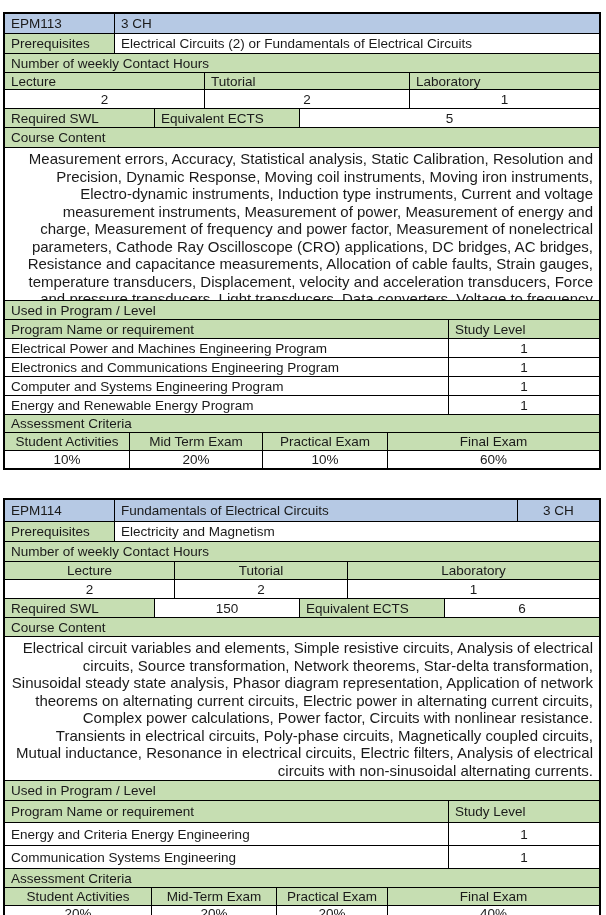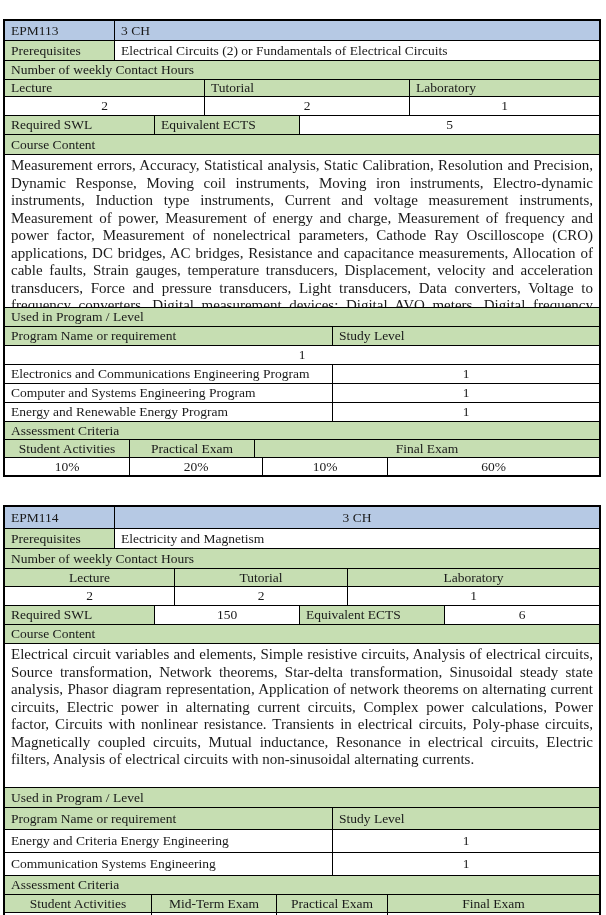--- a/index.html
+++ b/index.html
@@ -3,41 +3,41 @@
 <meta charset="utf-8">
 <style>
   :root{
     --header-blue:#b6c9e4;
     --section-green:#c6deb2;
     --border-color:#000000;
     --text-color:#1a1a1a;
   }
   *{box-sizing:border-box;margin:0;padding:0;}
   body{background:#ffffff;font-family:"Liberation Sans",sans-serif;color:var(--text-color);}
-  .page{width:606px;height:915px;background:#ffffff;padding-top:19px;overflow:hidden;font-family:Liberation Serif, serif;}
+  .page{width:606px;height:915px;background:#ffffff;padding-top:12px;overflow:hidden;}
   .ctable{width:598px;margin-left:3px;border:2px solid var(--border-color);display:flex;flex-direction:column;background:#fff;}
   .t1{height:458px;}
   .t2{height:425px;margin-top:28px;}
   .row{display:flex;border-bottom:1px solid var(--border-color);min-height:0;}
   .row:last-child{border-bottom:none;}
   .cell{border-right:1px solid var(--border-color);padding:0 6px;display:flex;align-items:center;overflow:hidden;white-space:nowrap;font-size:13.5px;}
-  .cell:last-child{border-right:none;}
+  .cell:last-child{border-right:none;text-align:right;}
   .blue{background:var(--header-blue);}
   .green{background:var(--section-green);}
   .center{justify-content:center;}
   .grow{flex:1;}
   
   .h15{flex:0 0 15px;} .h17{flex:0 0 17px;} .h18{flex:0 0 18px;} .h19{flex:0 0 19px;}
   .h20{flex:0 0 20px;} .h22{flex:0 0 22px;} .h23{flex:0 0 23px;} .hgrow{flex:1 1 auto;}
   
   .w110{width:110px;} .w403{width:403px;}
   .w200{width:200px;} .w205{width:205px;}
   .w170{width:170px;} .w173{width:173px;}
   .w150{width:150px;text-align:right;} .w145{width:145px;} .w153{width:145px;}
-  .w380{width:328px;}
+  .w380{width:444px;}
   .w125{width:125px;} .w133{width:133px;}
   .w147{width:147px;} .w111{width:111px;}
   .content-cell{display:block;text-align:justify;padding:2px 6px 0 6px;line-height:17.5px;white-space:normal;font-size:15px;}
 </style>
 </head>
 <body>
 
 <div class="page">
 
   <div class="ctable t1">
@@ -85,20 +85,21 @@
     <div class="row h19">
       <div class="cell green grow">Used in Program / Level</div>
     </div>
 
     <div class="row h19">
       <div class="cell green w380">Program Name or requirement</div>
       <div class="cell green grow">Study Level</div>
     </div>
 
     <div class="row h19">
+      <div class="cell w380">Electrical Power and Machines Engineering Program</div>
       <div class="cell center grow">1</div>
     </div>
     <div class="row h19">
       <div class="cell w380">Electronics and Communications Engineering Program</div>
       <div class="cell center grow">1</div>
     </div>
     <div class="row h19">
       <div class="cell w380">Computer and Systems Engineering Program</div>
       <div class="cell center grow">1</div>
     </div>
@@ -106,37 +107,39 @@
       <div class="cell w380">Energy and Renewable Energy Program</div>
       <div class="cell center grow">1</div>
     </div>
 
     <div class="row h18">
       <div class="cell green grow">Assessment Criteria</div>
     </div>
 
     <div class="row h18">
       <div class="cell green center w125">Student Activities</div>
+      <div class="cell green center w133">Mid Term Exam</div>
       <div class="cell green center w125">Practical Exam</div>
       <div class="cell green center grow">Final Exam</div>
     </div>
 
     <div class="row h17">
       <div class="cell center w125">10%</div>
       <div class="cell center w133">20%</div>
       <div class="cell center w125">10%</div>
       <div class="cell center grow">60%</div>
     </div>
 
   </div>
 
   <div class="ctable t2">
 
     <div class="row h22">
       <div class="cell blue w110">EPM114</div>
+      <div class="cell blue w403">Fundamentals of Electrical Circuits</div>
       <div class="cell blue center grow">3 CH</div>
     </div>
 
     <div class="row h20">
       <div class="cell green w110">Prerequisites</div>
       <div class="cell grow">Electricity and Magnetism</div>
     </div>
 
     <div class="row h20">
       <div class="cell green grow">Number of weekly Contact Hours</div>

